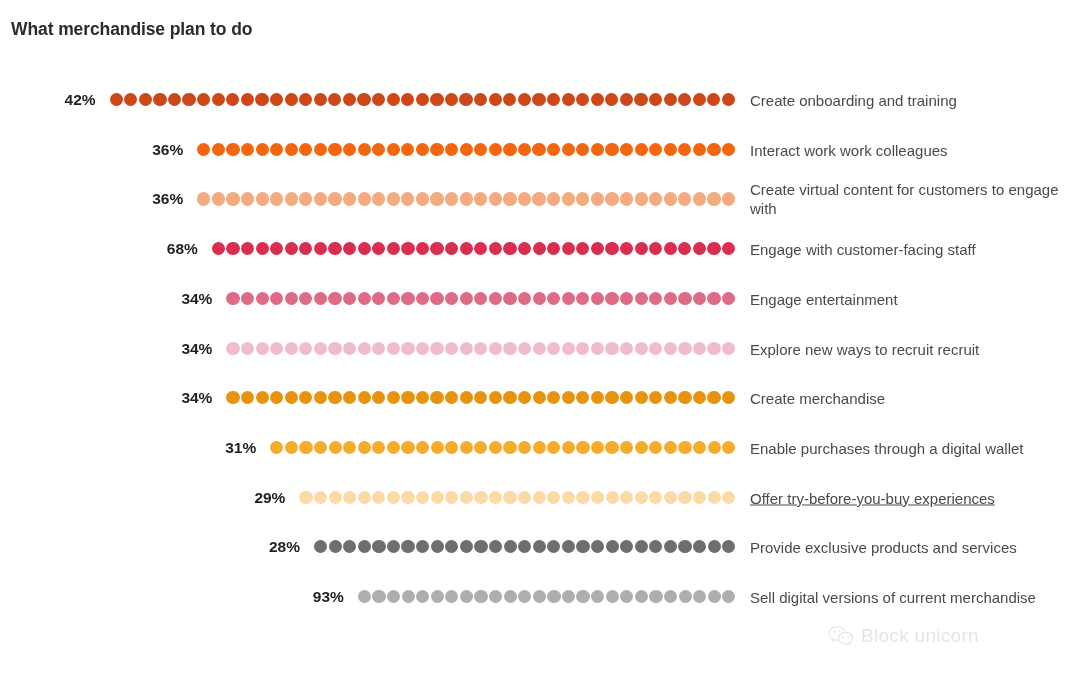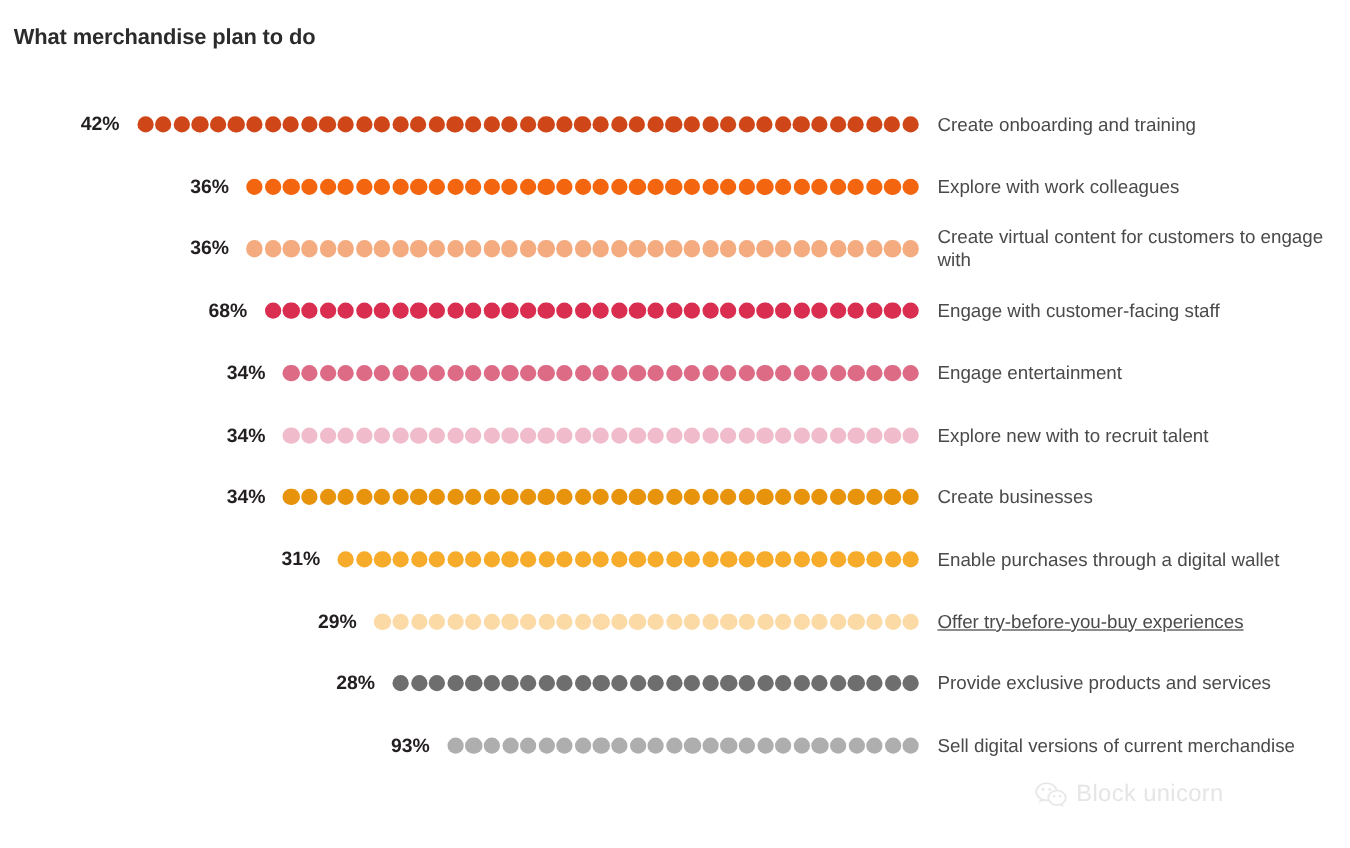--- a/index.html
+++ b/index.html
@@ -108,46 +108,46 @@
 
 <div id="rows">
     <div class="row" style="top: 100px;">
       <div class="row-value" style="right: 984.4px; top: 0px;">42%</div>
       <div class="row-dots" style="left: 109.6px; top: 0px; width: 626.4px;"><span class="dot" style="background: rgb(207, 71, 24);"></span><span class="dot" style="background: rgb(207, 71, 24);"></span><span class="dot" style="background: rgb(207, 71, 24);"></span><span class="dot" style="background: rgb(207, 71, 24);"></span><span class="dot" style="background: rgb(207, 71, 24);"></span><span class="dot" style="background: rgb(207, 71, 24);"></span><span class="dot" style="background: rgb(207, 71, 24);"></span><span class="dot" style="background: rgb(207, 71, 24);"></span><span class="dot" style="background: rgb(207, 71, 24);"></span><span class="dot" style="background: rgb(207, 71, 24);"></span><span class="dot" style="background: rgb(207, 71, 24);"></span><span class="dot" style="background: rgb(207, 71, 24);"></span><span class="dot" style="background: rgb(207, 71, 24);"></span><span class="dot" style="background: rgb(207, 71, 24);"></span><span class="dot" style="background: rgb(207, 71, 24);"></span><span class="dot" style="background: rgb(207, 71, 24);"></span><span class="dot" style="background: rgb(207, 71, 24);"></span><span class="dot" style="background: rgb(207, 71, 24);"></span><span class="dot" style="background: rgb(207, 71, 24);"></span><span class="dot" style="background: rgb(207, 71, 24);"></span><span class="dot" style="background: rgb(207, 71, 24);"></span><span class="dot" style="background: rgb(207, 71, 24);"></span><span class="dot" style="background: rgb(207, 71, 24);"></span><span class="dot" style="background: rgb(207, 71, 24);"></span><span class="dot" style="background: rgb(207, 71, 24);"></span><span class="dot" style="background: rgb(207, 71, 24);"></span><span class="dot" style="background: rgb(207, 71, 24);"></span><span class="dot" style="background: rgb(207, 71, 24);"></span><span class="dot" style="background: rgb(207, 71, 24);"></span><span class="dot" style="background: rgb(207, 71, 24);"></span><span class="dot" style="background: rgb(207, 71, 24);"></span><span class="dot" style="background: rgb(207, 71, 24);"></span><span class="dot" style="background: rgb(207, 71, 24);"></span><span class="dot" style="background: rgb(207, 71, 24);"></span><span class="dot" style="background: rgb(207, 71, 24);"></span><span class="dot" style="background: rgb(207, 71, 24);"></span><span class="dot" style="background: rgb(207, 71, 24);"></span><span class="dot" style="background: rgb(207, 71, 24);"></span><span class="dot" style="background: rgb(207, 71, 24);"></span><span class="dot" style="background: rgb(207, 71, 24);"></span><span class="dot" style="background: rgb(207, 71, 24);"></span><span class="dot" style="background: rgb(207, 71, 24);"></span><span class="dot" style="background: rgb(207, 71, 24);"></span></div>
       <div class="row-label" style="top: 0px;">Create onboarding and training</div>
     </div>
     <div class="row" style="top: 149.7px;">
       <div class="row-value" style="right: 896.8px; top: 0px;">36%</div>
       <div class="row-dots" style="left: 197.2px; top: 0px; width: 538.8px;"><span class="dot" style="background: rgb(244, 101, 15);"></span><span class="dot" style="background: rgb(244, 101, 15);"></span><span class="dot" style="background: rgb(244, 101, 15);"></span><span class="dot" style="background: rgb(244, 101, 15);"></span><span class="dot" style="background: rgb(244, 101, 15);"></span><span class="dot" style="background: rgb(244, 101, 15);"></span><span class="dot" style="background: rgb(244, 101, 15);"></span><span class="dot" style="background: rgb(244, 101, 15);"></span><span class="dot" style="background: rgb(244, 101, 15);"></span><span class="dot" style="background: rgb(244, 101, 15);"></span><span class="dot" style="background: rgb(244, 101, 15);"></span><span class="dot" style="background: rgb(244, 101, 15);"></span><span class="dot" style="background: rgb(244, 101, 15);"></span><span class="dot" style="background: rgb(244, 101, 15);"></span><span class="dot" style="background: rgb(244, 101, 15);"></span><span class="dot" style="background: rgb(244, 101, 15);"></span><span class="dot" style="background: rgb(244, 101, 15);"></span><span class="dot" style="background: rgb(244, 101, 15);"></span><span class="dot" style="background: rgb(244, 101, 15);"></span><span class="dot" style="background: rgb(244, 101, 15);"></span><span class="dot" style="background: rgb(244, 101, 15);"></span><span class="dot" style="background: rgb(244, 101, 15);"></span><span class="dot" style="background: rgb(244, 101, 15);"></span><span class="dot" style="background: rgb(244, 101, 15);"></span><span class="dot" style="background: rgb(244, 101, 15);"></span><span class="dot" style="background: rgb(244, 101, 15);"></span><span class="dot" style="background: rgb(244, 101, 15);"></span><span class="dot" style="background: rgb(244, 101, 15);"></span><span class="dot" style="background: rgb(244, 101, 15);"></span><span class="dot" style="background: rgb(244, 101, 15);"></span><span class="dot" style="background: rgb(244, 101, 15);"></span><span class="dot" style="background: rgb(244, 101, 15);"></span><span class="dot" style="background: rgb(244, 101, 15);"></span><span class="dot" style="background: rgb(244, 101, 15);"></span><span class="dot" style="background: rgb(244, 101, 15);"></span><span class="dot" style="background: rgb(244, 101, 15);"></span><span class="dot" style="background: rgb(244, 101, 15);"></span></div>
-      <div class="row-label" style="top: 0px;">Explore with work colleagues</div>
+      <div class="row-label" style="top: 0px;">Interact work work colleagues</div>
     </div>
     <div class="row" style="top: 199.4px;">
       <div class="row-value" style="right: 896.8px; top: 0px;">36%</div>
       <div class="row-dots" style="left: 197.2px; top: 0px; width: 538.8px;"><span class="dot" style="background: rgb(244, 171, 127);"></span><span class="dot" style="background: rgb(244, 171, 127);"></span><span class="dot" style="background: rgb(244, 171, 127);"></span><span class="dot" style="background: rgb(244, 171, 127);"></span><span class="dot" style="background: rgb(244, 171, 127);"></span><span class="dot" style="background: rgb(244, 171, 127);"></span><span class="dot" style="background: rgb(244, 171, 127);"></span><span class="dot" style="background: rgb(244, 171, 127);"></span><span class="dot" style="background: rgb(244, 171, 127);"></span><span class="dot" style="background: rgb(244, 171, 127);"></span><span class="dot" style="background: rgb(244, 171, 127);"></span><span class="dot" style="background: rgb(244, 171, 127);"></span><span class="dot" style="background: rgb(244, 171, 127);"></span><span class="dot" style="background: rgb(244, 171, 127);"></span><span class="dot" style="background: rgb(244, 171, 127);"></span><span class="dot" style="background: rgb(244, 171, 127);"></span><span class="dot" style="background: rgb(244, 171, 127);"></span><span class="dot" style="background: rgb(244, 171, 127);"></span><span class="dot" style="background: rgb(244, 171, 127);"></span><span class="dot" style="background: rgb(244, 171, 127);"></span><span class="dot" style="background: rgb(244, 171, 127);"></span><span class="dot" style="background: rgb(244, 171, 127);"></span><span class="dot" style="background: rgb(244, 171, 127);"></span><span class="dot" style="background: rgb(244, 171, 127);"></span><span class="dot" style="background: rgb(244, 171, 127);"></span><span class="dot" style="background: rgb(244, 171, 127);"></span><span class="dot" style="background: rgb(244, 171, 127);"></span><span class="dot" style="background: rgb(244, 171, 127);"></span><span class="dot" style="background: rgb(244, 171, 127);"></span><span class="dot" style="background: rgb(244, 171, 127);"></span><span class="dot" style="background: rgb(244, 171, 127);"></span><span class="dot" style="background: rgb(244, 171, 127);"></span><span class="dot" style="background: rgb(244, 171, 127);"></span><span class="dot" style="background: rgb(244, 171, 127);"></span><span class="dot" style="background: rgb(244, 171, 127);"></span><span class="dot" style="background: rgb(244, 171, 127);"></span><span class="dot" style="background: rgb(244, 171, 127);"></span></div>
       <div class="row-label two-line" style="top: 0px;">Create virtual content for customers to engage with</div>
     </div>
     <div class="row" style="top: 249.1px;">
       <div class="row-value" style="right: 882.2px; top: 0px;">68%</div>
       <div class="row-dots" style="left: 211.8px; top: 0px; width: 524.2px;"><span class="dot" style="background: rgb(217, 46, 80);"></span><span class="dot" style="background: rgb(217, 46, 80);"></span><span class="dot" style="background: rgb(217, 46, 80);"></span><span class="dot" style="background: rgb(217, 46, 80);"></span><span class="dot" style="background: rgb(217, 46, 80);"></span><span class="dot" style="background: rgb(217, 46, 80);"></span><span class="dot" style="background: rgb(217, 46, 80);"></span><span class="dot" style="background: rgb(217, 46, 80);"></span><span class="dot" style="background: rgb(217, 46, 80);"></span><span class="dot" style="background: rgb(217, 46, 80);"></span><span class="dot" style="background: rgb(217, 46, 80);"></span><span class="dot" style="background: rgb(217, 46, 80);"></span><span class="dot" style="background: rgb(217, 46, 80);"></span><span class="dot" style="background: rgb(217, 46, 80);"></span><span class="dot" style="background: rgb(217, 46, 80);"></span><span class="dot" style="background: rgb(217, 46, 80);"></span><span class="dot" style="background: rgb(217, 46, 80);"></span><span class="dot" style="background: rgb(217, 46, 80);"></span><span class="dot" style="background: rgb(217, 46, 80);"></span><span class="dot" style="background: rgb(217, 46, 80);"></span><span class="dot" style="background: rgb(217, 46, 80);"></span><span class="dot" style="background: rgb(217, 46, 80);"></span><span class="dot" style="background: rgb(217, 46, 80);"></span><span class="dot" style="background: rgb(217, 46, 80);"></span><span class="dot" style="background: rgb(217, 46, 80);"></span><span class="dot" style="background: rgb(217, 46, 80);"></span><span class="dot" style="background: rgb(217, 46, 80);"></span><span class="dot" style="background: rgb(217, 46, 80);"></span><span class="dot" style="background: rgb(217, 46, 80);"></span><span class="dot" style="background: rgb(217, 46, 80);"></span><span class="dot" style="background: rgb(217, 46, 80);"></span><span class="dot" style="background: rgb(217, 46, 80);"></span><span class="dot" style="background: rgb(217, 46, 80);"></span><span class="dot" style="background: rgb(217, 46, 80);"></span><span class="dot" style="background: rgb(217, 46, 80);"></span><span class="dot" style="background: rgb(217, 46, 80);"></span></div>
       <div class="row-label" style="top: 0px;">Engage with customer-facing staff</div>
     </div>
     <div class="row" style="top: 298.8px;">
       <div class="row-value" style="right: 867.6px; top: 0px;">34%</div>
       <div class="row-dots" style="left: 226.4px; top: 0px; width: 509.6px;"><span class="dot" style="background: rgb(221, 107, 134);"></span><span class="dot" style="background: rgb(221, 107, 134);"></span><span class="dot" style="background: rgb(221, 107, 134);"></span><span class="dot" style="background: rgb(221, 107, 134);"></span><span class="dot" style="background: rgb(221, 107, 134);"></span><span class="dot" style="background: rgb(221, 107, 134);"></span><span class="dot" style="background: rgb(221, 107, 134);"></span><span class="dot" style="background: rgb(221, 107, 134);"></span><span class="dot" style="background: rgb(221, 107, 134);"></span><span class="dot" style="background: rgb(221, 107, 134);"></span><span class="dot" style="background: rgb(221, 107, 134);"></span><span class="dot" style="background: rgb(221, 107, 134);"></span><span class="dot" style="background: rgb(221, 107, 134);"></span><span class="dot" style="background: rgb(221, 107, 134);"></span><span class="dot" style="background: rgb(221, 107, 134);"></span><span class="dot" style="background: rgb(221, 107, 134);"></span><span class="dot" style="background: rgb(221, 107, 134);"></span><span class="dot" style="background: rgb(221, 107, 134);"></span><span class="dot" style="background: rgb(221, 107, 134);"></span><span class="dot" style="background: rgb(221, 107, 134);"></span><span class="dot" style="background: rgb(221, 107, 134);"></span><span class="dot" style="background: rgb(221, 107, 134);"></span><span class="dot" style="background: rgb(221, 107, 134);"></span><span class="dot" style="background: rgb(221, 107, 134);"></span><span class="dot" style="background: rgb(221, 107, 134);"></span><span class="dot" style="background: rgb(221, 107, 134);"></span><span class="dot" style="background: rgb(221, 107, 134);"></span><span class="dot" style="background: rgb(221, 107, 134);"></span><span class="dot" style="background: rgb(221, 107, 134);"></span><span class="dot" style="background: rgb(221, 107, 134);"></span><span class="dot" style="background: rgb(221, 107, 134);"></span><span class="dot" style="background: rgb(221, 107, 134);"></span><span class="dot" style="background: rgb(221, 107, 134);"></span><span class="dot" style="background: rgb(221, 107, 134);"></span><span class="dot" style="background: rgb(221, 107, 134);"></span></div>
       <div class="row-label" style="top: 0px;">Engage entertainment</div>
     </div>
     <div class="row" style="top: 348.5px;">
       <div class="row-value" style="right: 867.6px; top: 0px;">34%</div>
       <div class="row-dots" style="left: 226.4px; top: 0px; width: 509.6px;"><span class="dot" style="background: rgb(240, 188, 203);"></span><span class="dot" style="background: rgb(240, 188, 203);"></span><span class="dot" style="background: rgb(240, 188, 203);"></span><span class="dot" style="background: rgb(240, 188, 203);"></span><span class="dot" style="background: rgb(240, 188, 203);"></span><span class="dot" style="background: rgb(240, 188, 203);"></span><span class="dot" style="background: rgb(240, 188, 203);"></span><span class="dot" style="background: rgb(240, 188, 203);"></span><span class="dot" style="background: rgb(240, 188, 203);"></span><span class="dot" style="background: rgb(240, 188, 203);"></span><span class="dot" style="background: rgb(240, 188, 203);"></span><span class="dot" style="background: rgb(240, 188, 203);"></span><span class="dot" style="background: rgb(240, 188, 203);"></span><span class="dot" style="background: rgb(240, 188, 203);"></span><span class="dot" style="background: rgb(240, 188, 203);"></span><span class="dot" style="background: rgb(240, 188, 203);"></span><span class="dot" style="background: rgb(240, 188, 203);"></span><span class="dot" style="background: rgb(240, 188, 203);"></span><span class="dot" style="background: rgb(240, 188, 203);"></span><span class="dot" style="background: rgb(240, 188, 203);"></span><span class="dot" style="background: rgb(240, 188, 203);"></span><span class="dot" style="background: rgb(240, 188, 203);"></span><span class="dot" style="background: rgb(240, 188, 203);"></span><span class="dot" style="background: rgb(240, 188, 203);"></span><span class="dot" style="background: rgb(240, 188, 203);"></span><span class="dot" style="background: rgb(240, 188, 203);"></span><span class="dot" style="background: rgb(240, 188, 203);"></span><span class="dot" style="background: rgb(240, 188, 203);"></span><span class="dot" style="background: rgb(240, 188, 203);"></span><span class="dot" style="background: rgb(240, 188, 203);"></span><span class="dot" style="background: rgb(240, 188, 203);"></span><span class="dot" style="background: rgb(240, 188, 203);"></span><span class="dot" style="background: rgb(240, 188, 203);"></span><span class="dot" style="background: rgb(240, 188, 203);"></span><span class="dot" style="background: rgb(240, 188, 203);"></span></div>
-      <div class="row-label" style="top: 0px;">Explore new with to recruit talent</div>
+      <div class="row-label" style="top: 0px;">Explore new ways to recruit recruit</div>
     </div>
     <div class="row" style="top: 398.2px;">
       <div class="row-value" style="right: 867.6px; top: 0px;">34%</div>
       <div class="row-dots" style="left: 226.4px; top: 0px; width: 509.6px;"><span class="dot" style="background: rgb(232, 147, 12);"></span><span class="dot" style="background: rgb(232, 147, 12);"></span><span class="dot" style="background: rgb(232, 147, 12);"></span><span class="dot" style="background: rgb(232, 147, 12);"></span><span class="dot" style="background: rgb(232, 147, 12);"></span><span class="dot" style="background: rgb(232, 147, 12);"></span><span class="dot" style="background: rgb(232, 147, 12);"></span><span class="dot" style="background: rgb(232, 147, 12);"></span><span class="dot" style="background: rgb(232, 147, 12);"></span><span class="dot" style="background: rgb(232, 147, 12);"></span><span class="dot" style="background: rgb(232, 147, 12);"></span><span class="dot" style="background: rgb(232, 147, 12);"></span><span class="dot" style="background: rgb(232, 147, 12);"></span><span class="dot" style="background: rgb(232, 147, 12);"></span><span class="dot" style="background: rgb(232, 147, 12);"></span><span class="dot" style="background: rgb(232, 147, 12);"></span><span class="dot" style="background: rgb(232, 147, 12);"></span><span class="dot" style="background: rgb(232, 147, 12);"></span><span class="dot" style="background: rgb(232, 147, 12);"></span><span class="dot" style="background: rgb(232, 147, 12);"></span><span class="dot" style="background: rgb(232, 147, 12);"></span><span class="dot" style="background: rgb(232, 147, 12);"></span><span class="dot" style="background: rgb(232, 147, 12);"></span><span class="dot" style="background: rgb(232, 147, 12);"></span><span class="dot" style="background: rgb(232, 147, 12);"></span><span class="dot" style="background: rgb(232, 147, 12);"></span><span class="dot" style="background: rgb(232, 147, 12);"></span><span class="dot" style="background: rgb(232, 147, 12);"></span><span class="dot" style="background: rgb(232, 147, 12);"></span><span class="dot" style="background: rgb(232, 147, 12);"></span><span class="dot" style="background: rgb(232, 147, 12);"></span><span class="dot" style="background: rgb(232, 147, 12);"></span><span class="dot" style="background: rgb(232, 147, 12);"></span><span class="dot" style="background: rgb(232, 147, 12);"></span><span class="dot" style="background: rgb(232, 147, 12);"></span></div>
-      <div class="row-label" style="top: 0px;">Create businesses</div>
+      <div class="row-label" style="top: 0px;">Create merchandise</div>
     </div>
     <div class="row" style="top: 447.9px;">
       <div class="row-value" style="right: 823.8px; top: 0px;">31%</div>
       <div class="row-dots" style="left: 270.2px; top: 0px; width: 465.8px;"><span class="dot" style="background: rgb(246, 171, 42);"></span><span class="dot" style="background: rgb(246, 171, 42);"></span><span class="dot" style="background: rgb(246, 171, 42);"></span><span class="dot" style="background: rgb(246, 171, 42);"></span><span class="dot" style="background: rgb(246, 171, 42);"></span><span class="dot" style="background: rgb(246, 171, 42);"></span><span class="dot" style="background: rgb(246, 171, 42);"></span><span class="dot" style="background: rgb(246, 171, 42);"></span><span class="dot" style="background: rgb(246, 171, 42);"></span><span class="dot" style="background: rgb(246, 171, 42);"></span><span class="dot" style="background: rgb(246, 171, 42);"></span><span class="dot" style="background: rgb(246, 171, 42);"></span><span class="dot" style="background: rgb(246, 171, 42);"></span><span class="dot" style="background: rgb(246, 171, 42);"></span><span class="dot" style="background: rgb(246, 171, 42);"></span><span class="dot" style="background: rgb(246, 171, 42);"></span><span class="dot" style="background: rgb(246, 171, 42);"></span><span class="dot" style="background: rgb(246, 171, 42);"></span><span class="dot" style="background: rgb(246, 171, 42);"></span><span class="dot" style="background: rgb(246, 171, 42);"></span><span class="dot" style="background: rgb(246, 171, 42);"></span><span class="dot" style="background: rgb(246, 171, 42);"></span><span class="dot" style="background: rgb(246, 171, 42);"></span><span class="dot" style="background: rgb(246, 171, 42);"></span><span class="dot" style="background: rgb(246, 171, 42);"></span><span class="dot" style="background: rgb(246, 171, 42);"></span><span class="dot" style="background: rgb(246, 171, 42);"></span><span class="dot" style="background: rgb(246, 171, 42);"></span><span class="dot" style="background: rgb(246, 171, 42);"></span><span class="dot" style="background: rgb(246, 171, 42);"></span><span class="dot" style="background: rgb(246, 171, 42);"></span><span class="dot" style="background: rgb(246, 171, 42);"></span></div>
       <div class="row-label two-line" style="top: 0px;">Enable purchases through a digital wallet</div>
     </div>
     <div class="row" style="top: 497.6px;">
       <div class="row-value" style="right: 794.6px; top: 0px;">29%</div>
       <div class="row-dots" style="left: 299.4px; top: 0px; width: 436.6px;"><span class="dot" style="background: rgb(251, 218, 166);"></span><span class="dot" style="background: rgb(251, 218, 166);"></span><span class="dot" style="background: rgb(251, 218, 166);"></span><span class="dot" style="background: rgb(251, 218, 166);"></span><span class="dot" style="background: rgb(251, 218, 166);"></span><span class="dot" style="background: rgb(251, 218, 166);"></span><span class="dot" style="background: rgb(251, 218, 166);"></span><span class="dot" style="background: rgb(251, 218, 166);"></span><span class="dot" style="background: rgb(251, 218, 166);"></span><span class="dot" style="background: rgb(251, 218, 166);"></span><span class="dot" style="background: rgb(251, 218, 166);"></span><span class="dot" style="background: rgb(251, 218, 166);"></span><span class="dot" style="background: rgb(251, 218, 166);"></span><span class="dot" style="background: rgb(251, 218, 166);"></span><span class="dot" style="background: rgb(251, 218, 166);"></span><span class="dot" style="background: rgb(251, 218, 166);"></span><span class="dot" style="background: rgb(251, 218, 166);"></span><span class="dot" style="background: rgb(251, 218, 166);"></span><span class="dot" style="background: rgb(251, 218, 166);"></span><span class="dot" style="background: rgb(251, 218, 166);"></span><span class="dot" style="background: rgb(251, 218, 166);"></span><span class="dot" style="background: rgb(251, 218, 166);"></span><span class="dot" style="background: rgb(251, 218, 166);"></span><span class="dot" style="background: rgb(251, 218, 166);"></span><span class="dot" style="background: rgb(251, 218, 166);"></span><span class="dot" style="background: rgb(251, 218, 166);"></span><span class="dot" style="background: rgb(251, 218, 166);"></span><span class="dot" style="background: rgb(251, 218, 166);"></span><span class="dot" style="background: rgb(251, 218, 166);"></span><span class="dot" style="background: rgb(251, 218, 166);"></span></div>
       <div class="row-label" style="top: 0px; text-decoration: underline;">Offer try-before-you-buy experiences</div>

